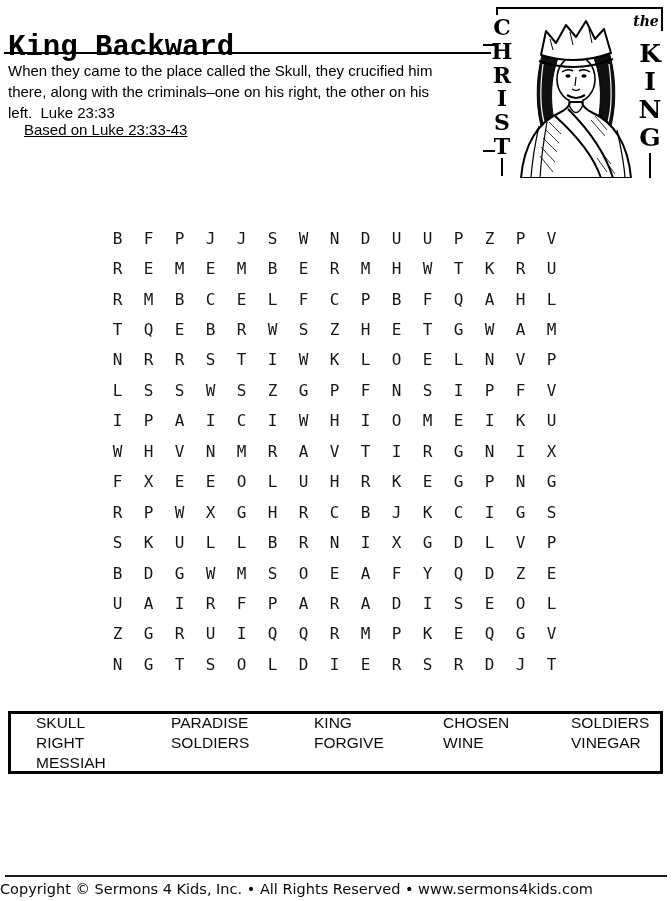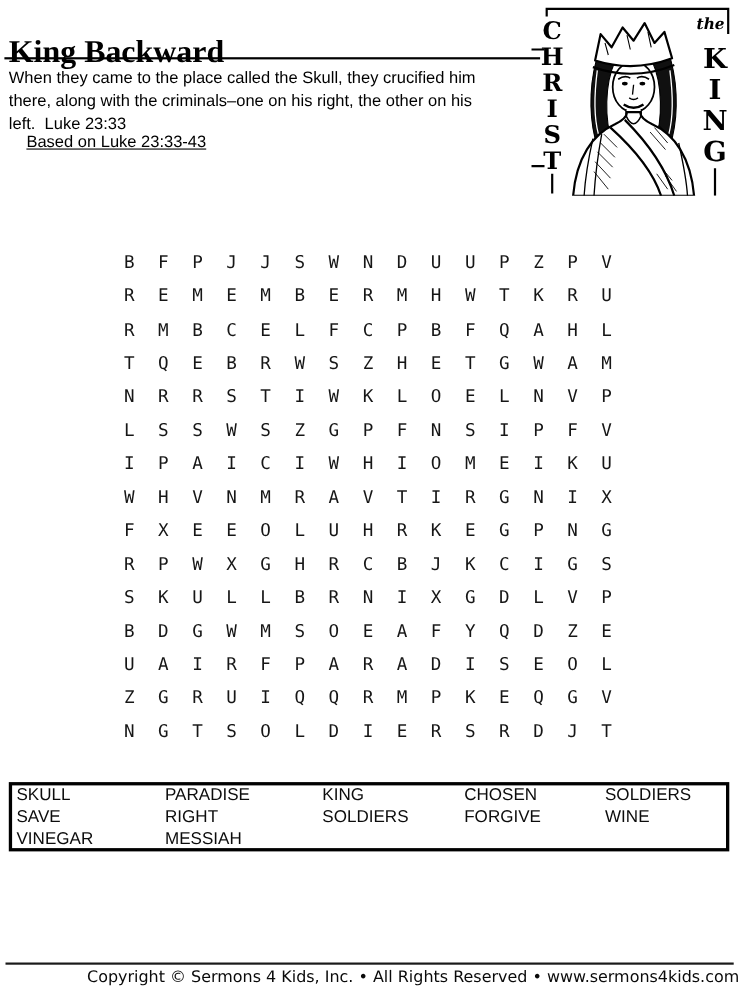--- a/index.html
+++ b/index.html
@@ -5,21 +5,21 @@
   html,body { margin:0; padding:0; }
   body {
     width:672px; height:901px; position:relative;
     background:#ffffff; color:#000;
     font-family:"Liberation Sans", sans-serif;
     overflow:hidden;
   }
   .page-title {
     position:absolute; left:8px; top:12px;
     font-size:29px; font-weight:bold; letter-spacing:0px;
-    font-family:Liberation Serif, serif;
+    font-family:Liberation Mono, monospace;
   }
   .title-rule {
     position:absolute; left:4px; top:52px; width:487px; height:0;
     border-top:2px solid #000;
   }
   .verse-text {
     position:absolute; left:8px; top:60px; width:500px;
     font-size:15px; line-height:21px; white-space:pre-wrap;
   }
   .based-on-text {
@@ -42,30 +42,30 @@
     display:grid; grid-template-columns:repeat(15,31px); grid-auto-rows:30.45px;
     font-family:"DejaVu Sans Mono", monospace;
     font-size:16px; color:#161616;
   }
   .ws-cell { display:flex; align-items:center; justify-content:center; }
   .word-bank {
     position:absolute; left:8px; top:711px; width:655px; height:63px;
     border:3px solid #000; box-sizing:border-box;
     display:grid; grid-template-columns:135px 143px 129px 128px 1fr;
     align-content:center; row-gap:2px;
-    padding-left:4px;
+    padding-left:25px;
     font-size:15.5px; color:#0c0c0c;
   }
   .word-bank-word { line-height:18px; }
   .footer-rule {
     position:absolute; left:5px; top:875px; width:662px; height:0;
     border-top:2px solid #1a1a1a;
   }
   .footer-text {
-    position:absolute; left:0; top:881px; width:672px; text-align:right;
+    position:absolute; left:0; top:881px; width:672px; text-align:left;
     font-family:"DejaVu Sans", sans-serif; font-size:14.5px; color:#0a0a0a;
   }
 </style>
 </head>
 <body>
 
 <h1 class="page-title">King Backward</h1>
 <div class="title-rule"></div>
 <div class="verse-text">When they came to the place called the Skull, they crucified him
 there, along with the criminals–one on his right, the other on his
@@ -353,21 +353,20 @@
     <div class="ws-cell">J</div>
     <div class="ws-cell">T</div>
   </div>
 
 <div class="word-bank" id="word-bank">
     <div class="word-bank-word">SKULL</div>
     <div class="word-bank-word">PARADISE</div>
     <div class="word-bank-word">KING</div>
     <div class="word-bank-word">CHOSEN</div>
     <div class="word-bank-word">SOLDIERS</div>
-    <div class="word-bank-word">SAVE</div>
     <div class="word-bank-word">RIGHT</div>
     <div class="word-bank-word">SOLDIERS</div>
     <div class="word-bank-word">FORGIVE</div>
     <div class="word-bank-word">WINE</div>
     <div class="word-bank-word">VINEGAR</div>
     <div class="word-bank-word">MESSIAH</div>
   </div>
 
 <div class="footer-rule"></div>
 <div class="footer-text">Copyright © Sermons 4 Kids, Inc. • All Rights Reserved • www.sermons4kids.com</div>

